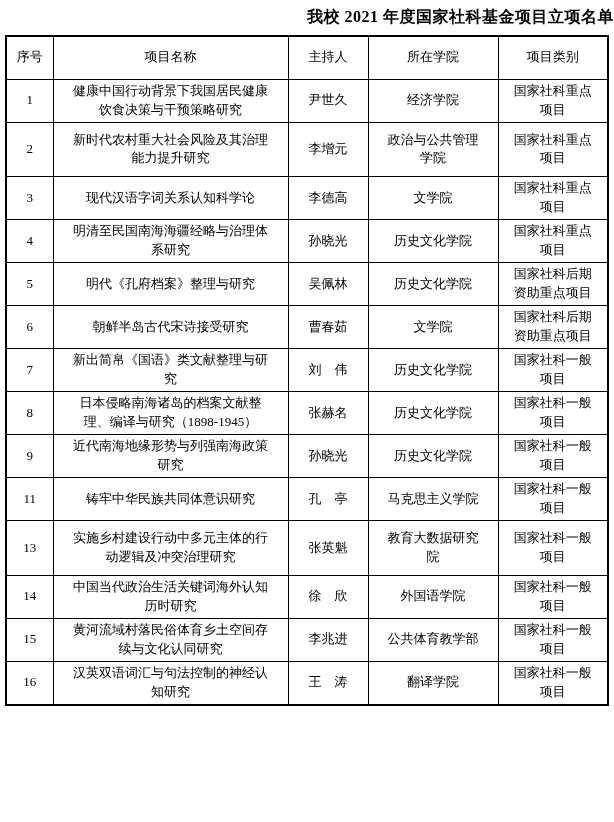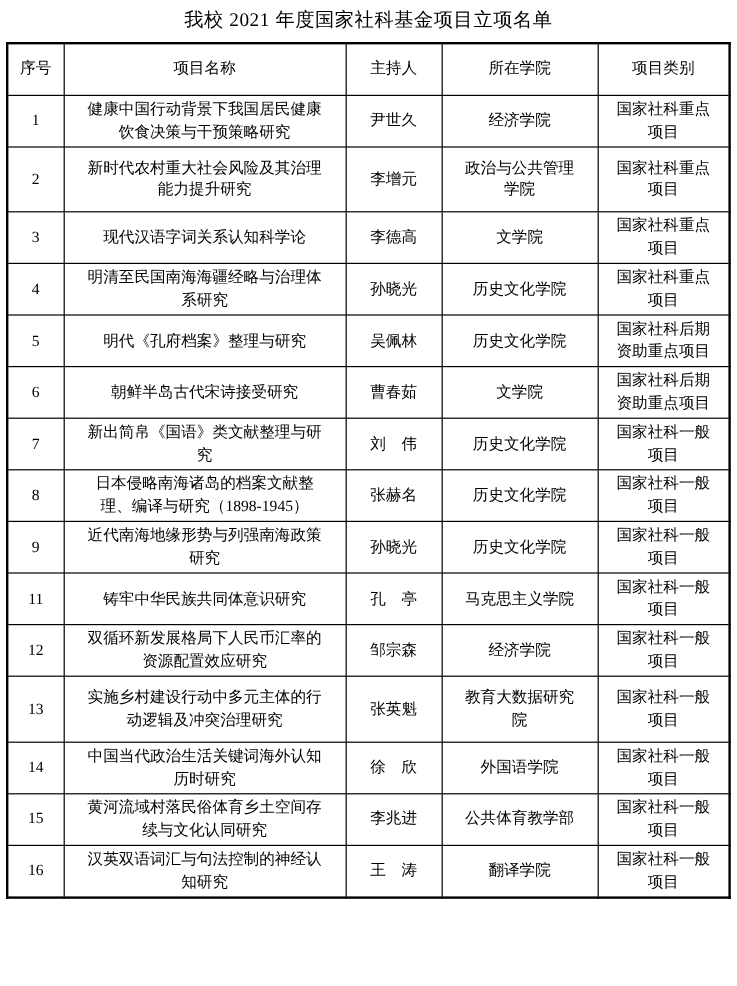--- a/index.html
+++ b/index.html
@@ -3,23 +3,23 @@
 <meta charset="utf-8">
 <style>
   html,body { margin:0; padding:0; }
   body {
     width:614px; height:822px;
     background:#ffffff; color:#000000;
     font-family:"Liberation Serif","DejaVu Serif",serif;
     overflow:hidden;
   }
   .doc-title {
-    text-align:center;
+    text-align:right;
     font-size:16px;
-    font-weight:normal;
+    font-weight:bold;
     padding-top:7px;
     margin-bottom:7px;
     letter-spacing:0.5px;
   }
   table.project-table {
     border-collapse:collapse;
     table-layout:fixed;
     width:602px;
     margin:0 auto;
     border:2px solid #000;
@@ -141,27 +141,20 @@
 
 
   <tr>
     <td class="cell-no">11</td>
     <td class="cell-name">铸牢中华民族共同体意识研究</td>
     <td class="cell-leader">孔　亭</td>
     <td class="cell-college">马克思主义学院</td>
     <td class="cell-category">国家社科一般项目</td>
   </tr>
 
-  <tr>
-    <td class="cell-no">12</td>
-    <td class="cell-name">双循环新发展格局下人民币汇率的资源配置效应研究</td>
-    <td class="cell-leader">邹宗森</td>
-    <td class="cell-college">经济学院</td>
-    <td class="cell-category">国家社科一般项目</td>
-  </tr>
 
   <tr>
     <td class="cell-no">13</td>
     <td class="cell-name">实施乡村建设行动中多元主体的行动逻辑及冲突治理研究</td>
     <td class="cell-leader">张英魁</td>
     <td class="cell-college">教育大数据研究院</td>
     <td class="cell-category">国家社科一般项目</td>
   </tr>
 
   <tr>

